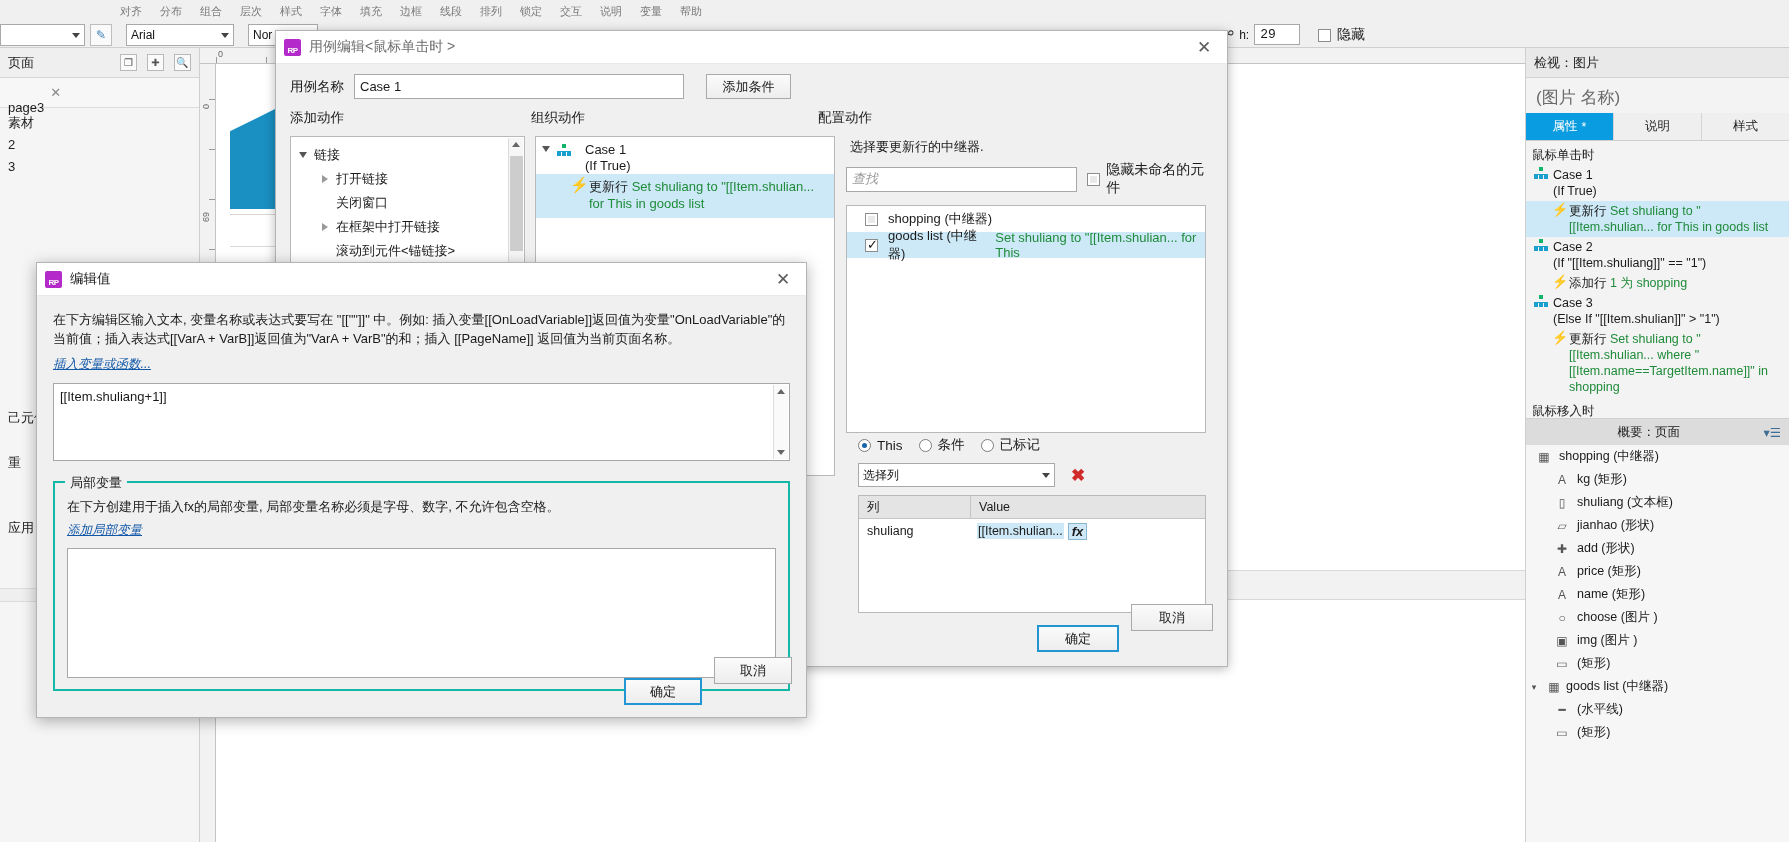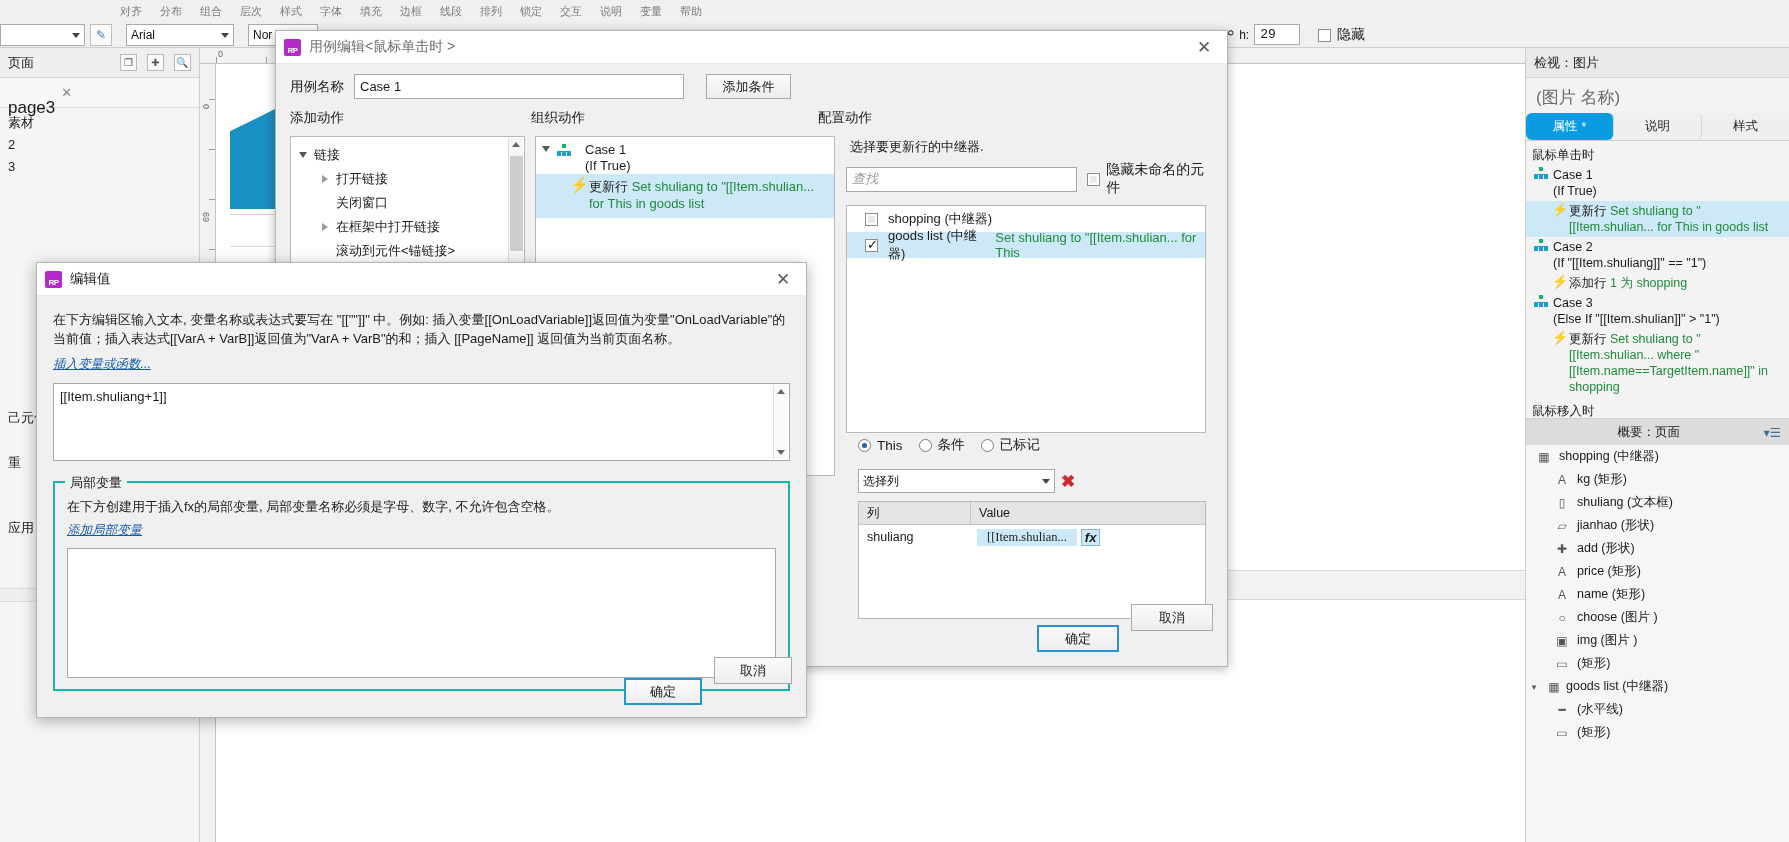--- a/index.html
+++ b/index.html
@@ -67,21 +67,21 @@
     position:absolute; left:1525px; top:48px; width:264px; height:794px;
     background:#f3f3f3; border-left:1px solid #cfcfcf;
   }
   .rp-section-head { height:30px; display:flex; align-items:center;
     background:#e9e9e9; border-bottom:1px solid #d3d3d3; padding:0 8px;
     font-size:13px; color:#222; }
   .rp-insp-title { font-size:17px; color:#6a6a6a; padding:8px 10px 4px; }
   .rp-tabs { display:flex; height:28px; align-items:stretch;
     border-bottom:1px solid #cfcfcf; background:#efefef; }
   .rp-tab { flex:1; display:flex;align-items:center;justify-content:center;
-    font-size:12.5px; color:#222; border-right:1px solid #d5d5d5; cursor:default;border-radius:6px;}
+    font-size:12.5px; color:#222; border-right:1px solid #d5d5d5; cursor:default;}
   .rp-tab.active { background:#0a9ce0; color:#fff; }
   .rp-tab .star { margin-left:4px; }
 
   .evt-tree { padding:4px 0 0 0; font-size:12.5px; }
   .evt-row { display:flex; align-items:flex-start; gap:5px; padding:2px 6px;
      line-height:16px; }
   .evt-row.sel { background:#cde9f7; }
   .evt-row .txt { white-space:normal; }
   .evt-ind1 { padding-left:8px; }
   .evt-ind2 { padding-left:26px; }
@@ -244,21 +244,21 @@
 
   <div class="left-panel">
     <div class="lp-head">
       <span>页面</span>
       <span class="spacer"></span>
       <span class="lp-ico">❐</span>
       <span class="lp-ico">✚</span>
       <span class="lp-ico">🔍</span>
     </div>
     <div style="height:30px;display:flex;align-items:center;gap:6px;padding:0 8px;background:#f7f7f7;border-bottom:1px solid #dcdcdc;">
-      <span style="font-size:17px;margin-top:30px;">page3</span>
+      <span style="font-size:13px;margin-top:30px;">page3</span>
       <span style="color:#888;">✕</span>
     </div>
     <div class="lp-list">
       <div>素材</div>
       <div>2</div>
       <div>3</div>
     </div>
     <div class="lp-list" style="position:absolute;top:355px;left:0;">
       <div>己元件</div>
     </div>
@@ -550,37 +550,37 @@
       <span style="display:flex;align-items:center;gap:6px;">
         <span class="radio"></span>
         <span>条件</span>
       </span>
       <span style="display:flex;align-items:center;gap:6px;">
         <span class="radio"></span>
         <span>已标记</span>
       </span>
     </div>
 
-    <div style="display:flex;align-items:center;gap:6px;margin-top:15px;padding-left:12px;">
+    <div style="display:flex;align-items:center;gap:16px;margin-top:9px;padding-left:12px;">
       <span class="combo" style="position:relative;width:197px;height:24px;">
         <span>选择列</span>
         <span class="arrow"></span>
       </span>
       <span class="red-x">✖</span>
     </div>
 
     <div class="pane" style="position:relative;left:12px;top:8px;width:348px;height:118px;">
       <div class="grid-hdr">
         <div style="width:112px;">列</div>
         <div style="flex:1;border-right:none;">Value</div>
       </div>
       <div class="grid-row">
         <span class="c1">shuliang</span>
         <span class="c2">
-          <span style="background:#cde9f7;padding:1px 10px;font-family:Liberation Serif, serif;">[[Item.shulian...</span>
+          <span style="background:#cde9f7;padding:1px 1px;">[[Item.shulian...</span>
           <span class="fxbtn">fx</span>
         </span>
       </div>
     </div>
   </div>
 
   <div class="dlg-footer" style="right:14px;bottom:14px;">
     <span class="btn primary" style="width:82px;height:27px;">确定</span>
     <span class="btn" style="width:82px;height:27px;">取消</span>
   </div>

